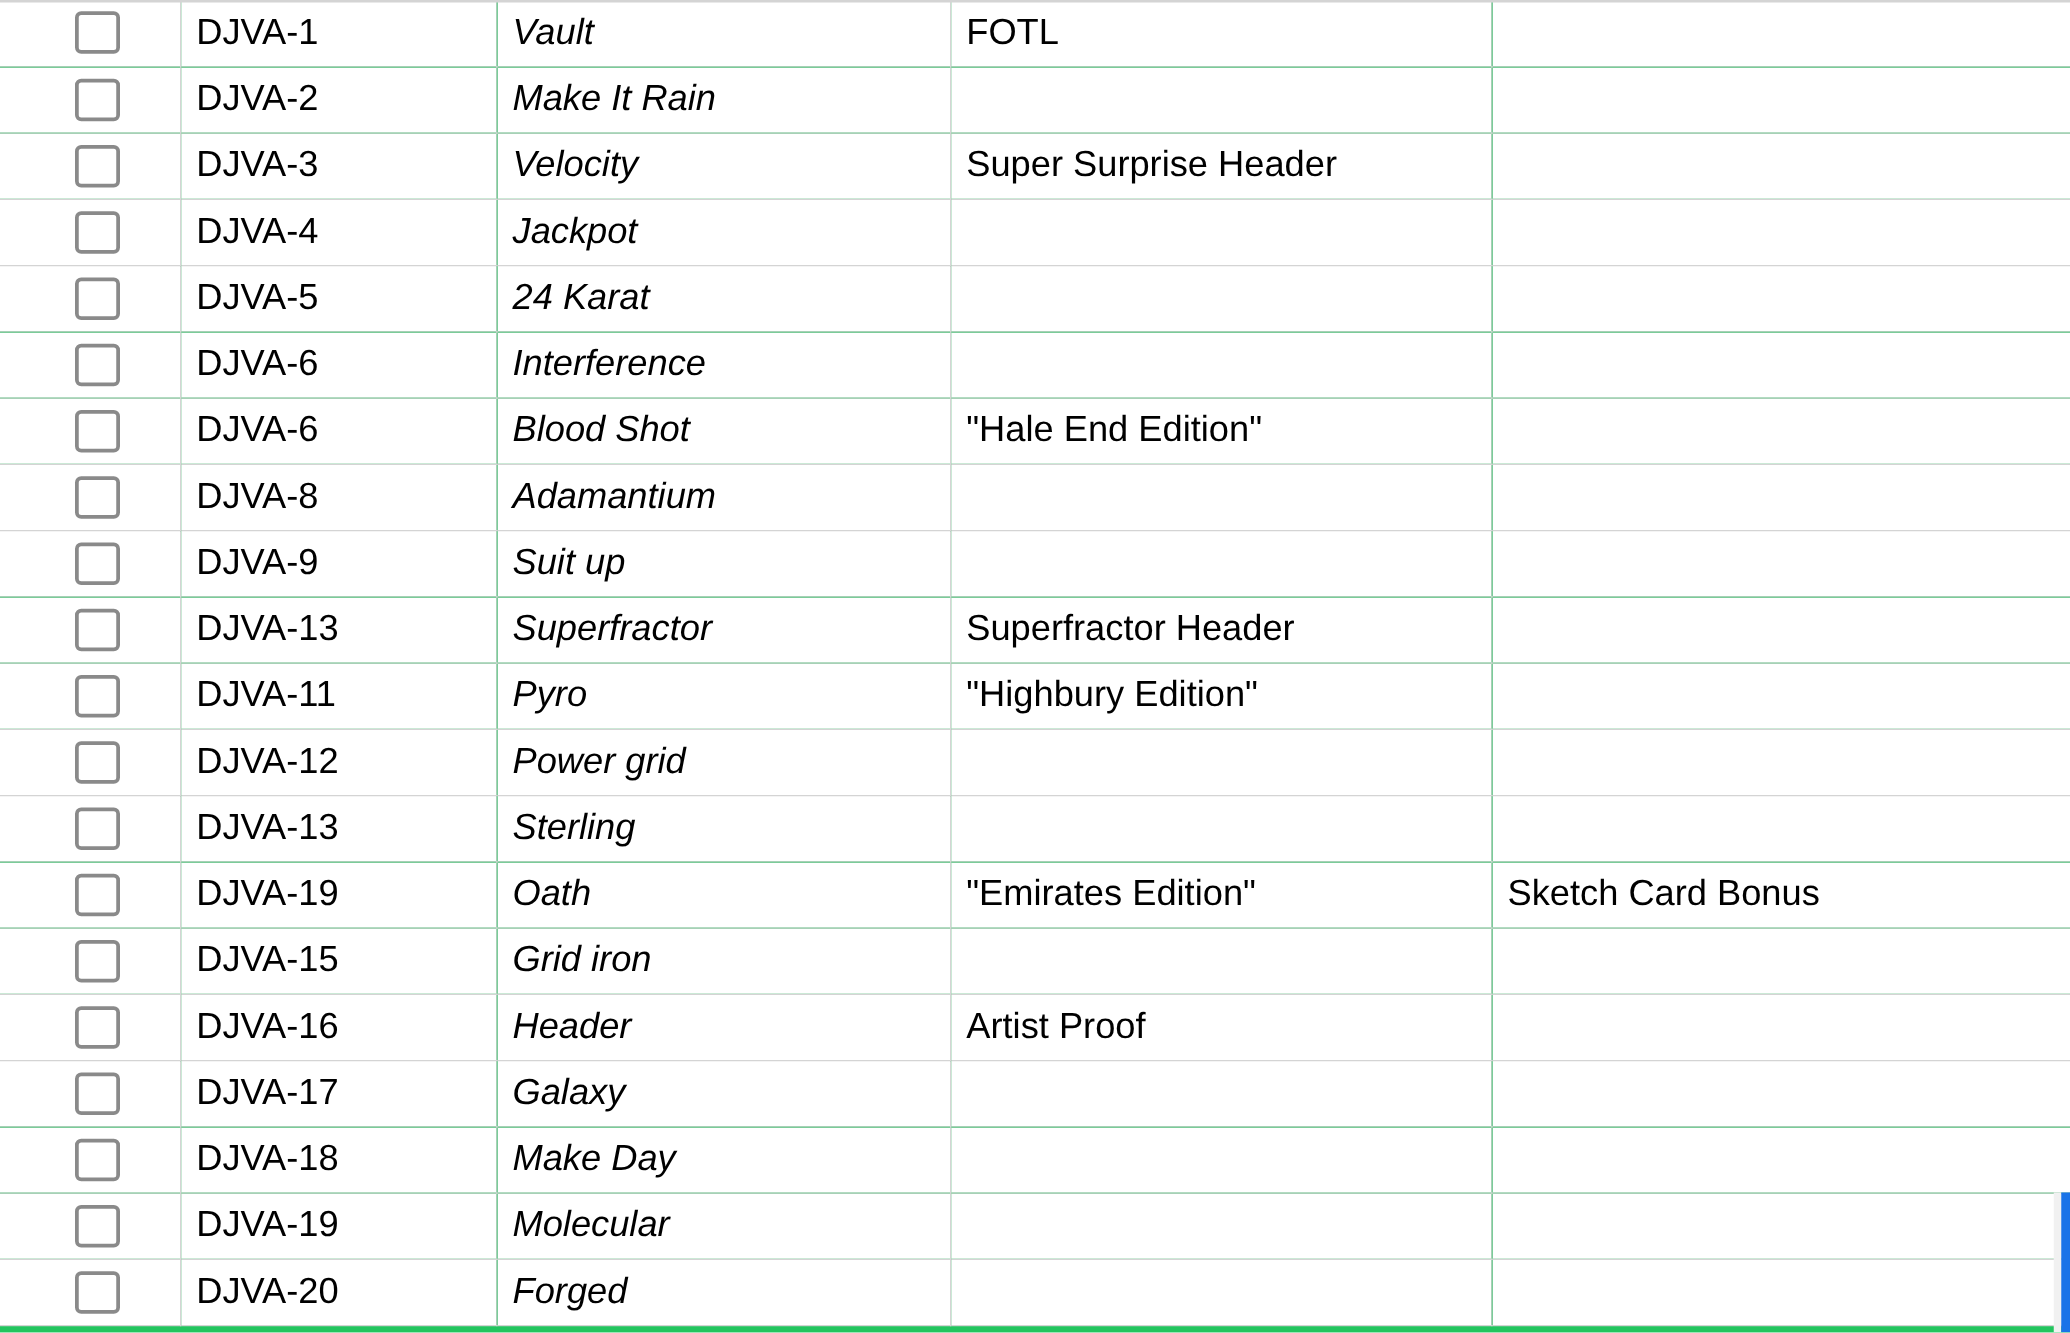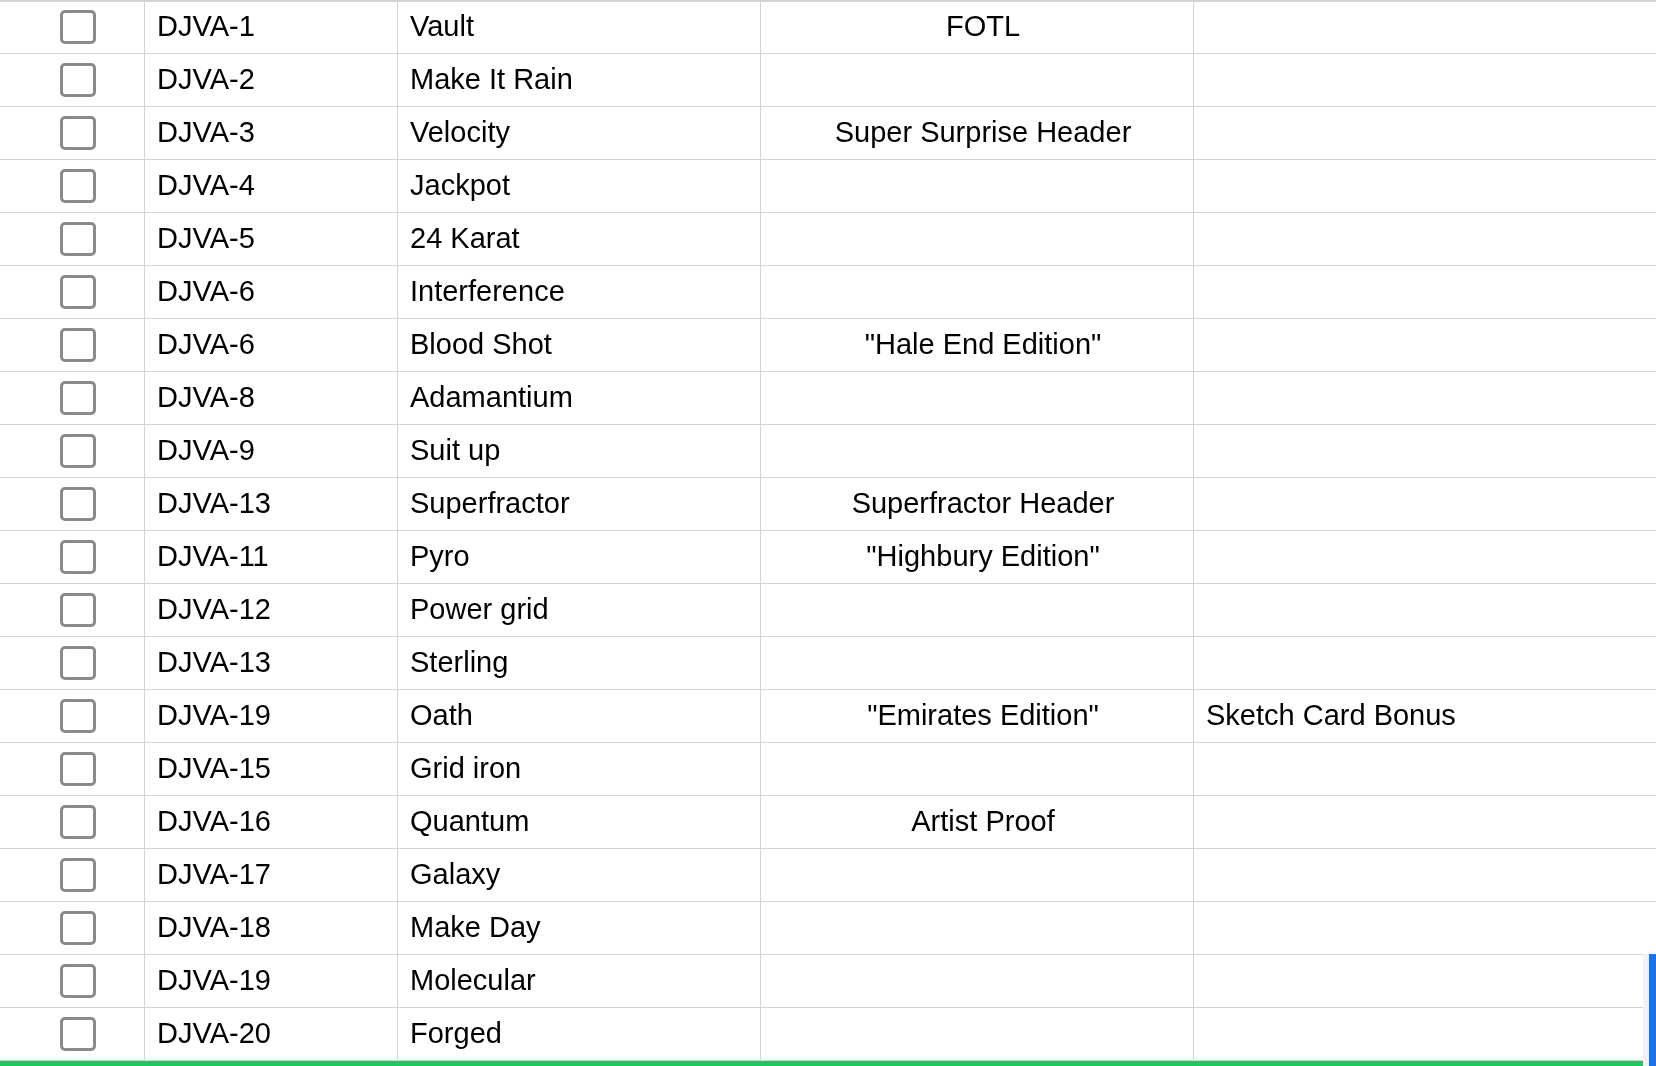--- a/index.html
+++ b/index.html
@@ -35,22 +35,22 @@
     background: #ffffff;
   }
   td.col-check {
     width: 132px;
     background: #eeeeee;
     border-right: 1px solid #c8c8c8;
     padding: 0;
     text-align: center;
   }
   td.col-id   { width: 240px; }
-  td.col-name { width: 350px; }
-  td.col-hdr  { width: 420px; text-align: center; }
+  td.col-name { width: 350px; font-style: italic; }
+  td.col-hdr  { width: 420px; }
   td.col-extra{ width: 500px; border-right: none; }
 
   .checkbox {
     display: inline-block;
     width: 36px;
     height: 34px;
     border: 3px solid #8a8a8a;
     border-radius: 5px;
     background: #ffffff;
     box-sizing: border-box;
@@ -191,21 +191,21 @@
         <tr>
           <td class="col-check"><span class="checkbox"></span></td>
           <td class="col-id">DJVA-15</td>
           <td class="col-name">Grid iron</td>
           <td class="col-hdr"></td>
           <td class="col-extra"></td>
         </tr>
         <tr>
           <td class="col-check"><span class="checkbox"></span></td>
           <td class="col-id">DJVA-16</td>
-          <td class="col-name">Quantum</td>
+          <td class="col-name">Header</td>
           <td class="col-hdr">Artist Proof</td>
           <td class="col-extra"></td>
         </tr>
         <tr>
           <td class="col-check"><span class="checkbox"></span></td>
           <td class="col-id">DJVA-17</td>
           <td class="col-name">Galaxy</td>
           <td class="col-hdr"></td>
           <td class="col-extra"></td>
         </tr>

